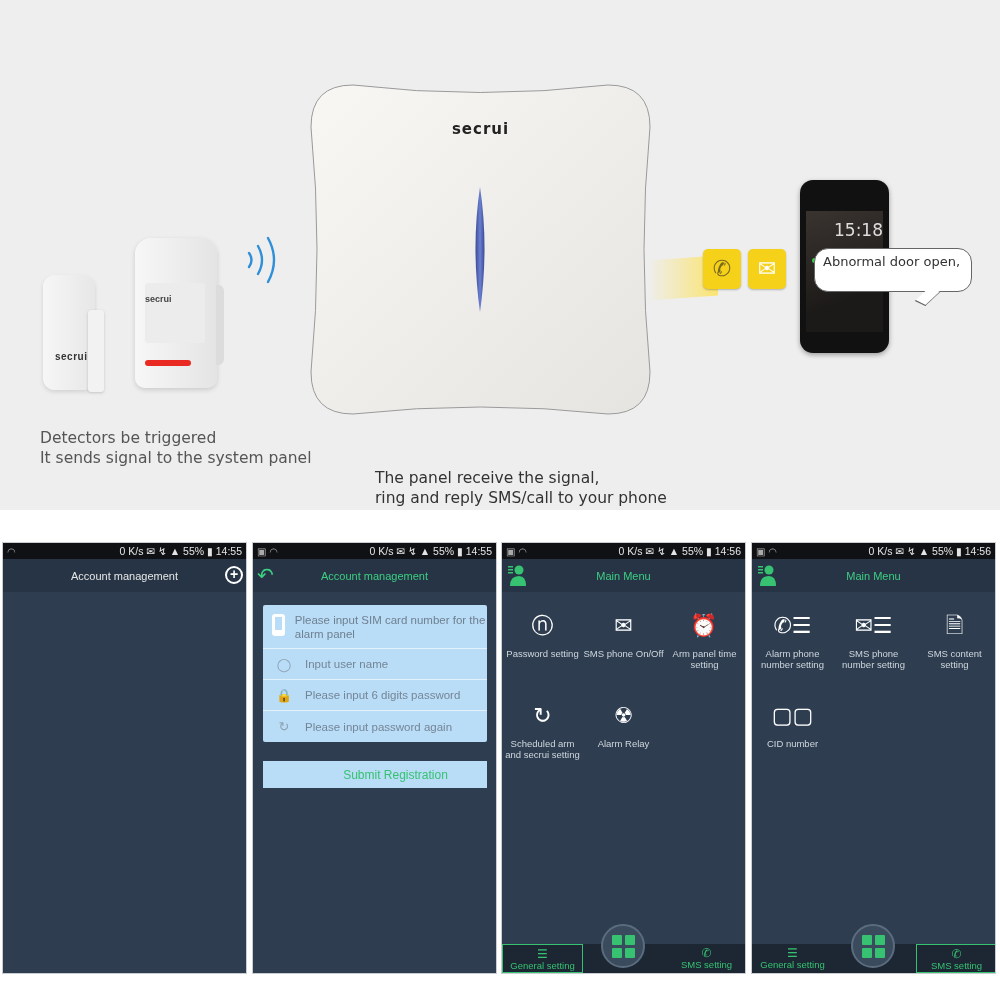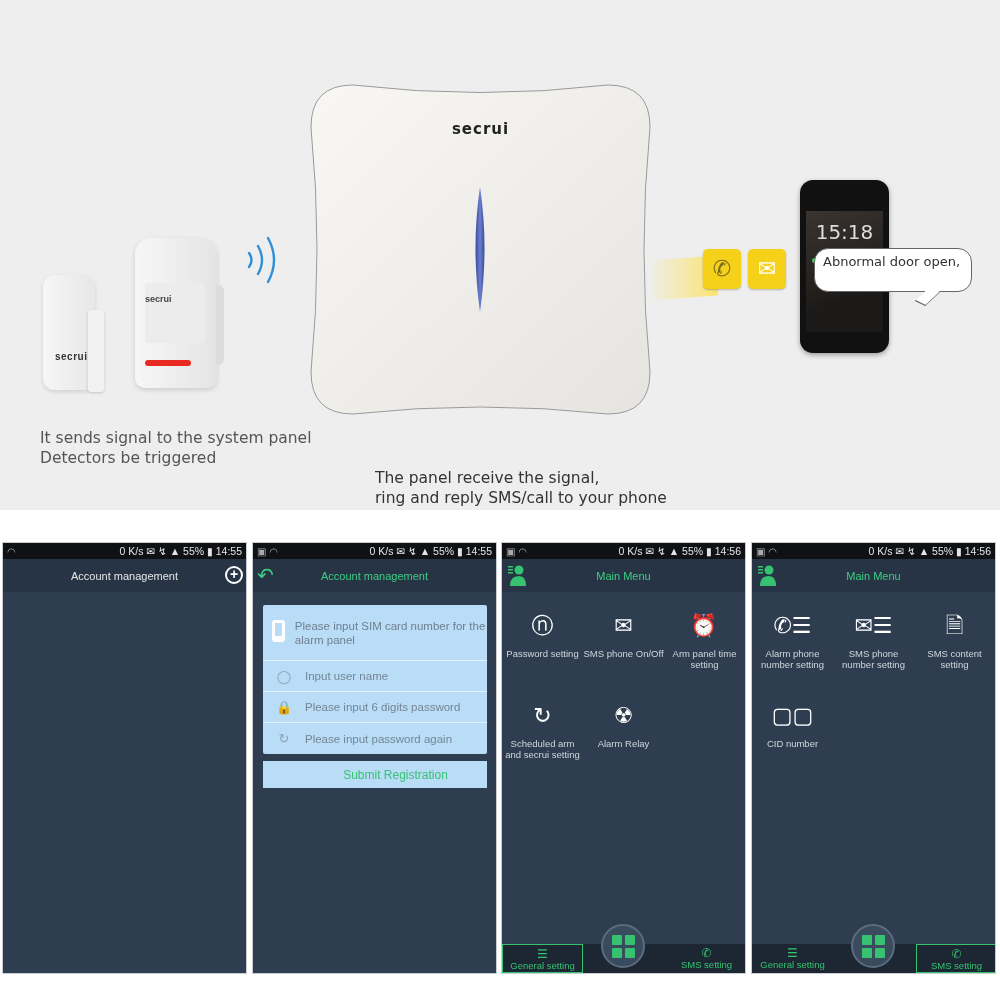--- a/index.html
+++ b/index.html
@@ -28,42 +28,42 @@
 
   .waves { position: absolute; left: 243px; top: 235px; width: 40px; height: 50px; }
 
   .notify-trail { position: absolute; left: 648px; top: 258px; width: 70px; height: 40px; background: linear-gradient(90deg, rgba(255,235,120,0), rgba(255,225,70,0.75)); transform: skewY(-4deg); }
   .yellow-icon { position: absolute; width: 38px; height: 40px; background: #f5d11a; border-radius: 5px; box-shadow: 0 1px 2px rgba(0,0,0,0.25); display: flex; align-items: center; justify-content: center; color: #fff; font-size: 22px; }
   .yellow-icon.call { left: 703px; top: 249px; color: #7a6a20; }
   .yellow-icon.mail { left: 748px; top: 249px; }
 
   .iphone { position: absolute; left: 800px; top: 180px; width: 89px; height: 173px; background: #111; border-radius: 13px; box-shadow: 0 2px 5px rgba(0,0,0,0.35); }
   .iphone-screen { position: absolute; left: 6px; top: 31px; width: 77px; height: 121px; background: linear-gradient(160deg,#3a3430,#1c1a18 70%); }
-  .iphone-time { position: absolute; left: 0; right: 0; top: 9px; text-align: center; color: #ddd; font-size: 20px; font-family: "DejaVu Sans", sans-serif; }
+  .iphone-time { position: absolute; left: 0; right: 0; top: 9px; text-align: right; color: #ddd; font-size: 17px; font-family: "DejaVu Sans", sans-serif; }
   .iphone-dot { position: absolute; left: 6px; top: 47px; width: 5px; height: 5px; background: #39c84a; border-radius: 50%; }
   .speech { position: absolute; left: 814px; top: 248px; width: 158px; height: 44px; background: #fff; border: 1.5px solid #666; border-radius: 14px; padding: 4px 8px; font-family: "DejaVu Sans", sans-serif; font-size: 13px; line-height: 17px; color: #333; }
   .speech::after { content: ""; position: absolute; left: 105px; bottom: -13px; width: 14px; height: 14px; background: #fff; border-right: 1.5px solid #666; border-bottom: 1.5px solid #666; transform: skewX(-35deg) rotate(20deg); }
 
   
   .screen { position: absolute; top: 542px; width: 245px; height: 432px; background: #2e3e50; border: 1px solid #c9ccd0; overflow: hidden; }
   .s1 { left: 2px; } .s2 { left: 252px; } .s3 { left: 501px; } .s4 { left: 751px; }
   .statusbar { height: 16px; background: #0f1114; color: #e4e4e4; font-size: 10.5px; display: flex; align-items: center; padding: 0 4px; }
   .statusbar .left-icons { font-size: 10px; color: #aaa; }
   .statusbar .right { margin-left: auto; white-space: nowrap; }
   .appbar { height: 33px; background: #263445; position: relative; display: flex; align-items: center; justify-content: center; font-size: 11px; }
   .appbar .title { color: #e6e6e6; }
   .appbar .title.green { color: #3ccf82; }
   .plus-btn { position: absolute; right: 3px; top: 7px; width: 18px; height: 18px; border: 2px solid #fff; border-radius: 50%; color: #fff; font-size: 14px; line-height: 13px; text-align: center; font-weight: bold; }
   .back-btn { position: absolute; left: 4px; top: 4px; color: #3ccf82; font-size: 20px; }
   .user-btn { position: absolute; left: 6px; top: 5px; width: 18px; height: 22px; }
 
   .form { position: absolute; left: 10px; top: 62px; width: 224px; background: #b9dcf7; border-radius: 2px; }
   .form-row { height: 31px; border-bottom: 1px solid #e3f1fc; display: flex; align-items: center; color: #7a8b99; font-size: 11.5px; }
   .form-row:last-child { border-bottom: none; }
-  .form-row.tall { height: 56px; }
+  .form-row.tall { height: 44px; }
   .form-row .ico { width: 42px; text-align: center; font-size: 13px; color: #8ea4b6; }
   .form-row input { background: transparent; border: none; outline: none; font: inherit; color: #6f8090; width: 170px; }
   .form-row input::placeholder { color: #748696; }
   .sim-ph { line-height: 14px; color: #6f8090; font-size: 11.5px; }
   .phone-glyph { display: inline-block; width: 13px; height: 22px; background: #fff; border-radius: 3px; position: relative; }
   .phone-glyph::after { content: ""; position: absolute; left: 3px; top: 3px; width: 7px; height: 13px; background: #b9dcf7; }
   .submit-btn { position: absolute; left: 10px; top: 218px; width: 224px; height: 27px; background: #b9dcf7; color: #36c271; font-size: 12px; display: flex; align-items: center; justify-content: center; border: none; padding-left: 41px; }
 
   .grid { position: absolute; left: 0; top: 66px; width: 245px; display: grid; grid-template-columns: repeat(3, 81px); row-gap: 15px; }
   .tile { text-align: center; color: #cfd6dd; font-size: 9.5px; line-height: 11px; height: 75px; }
@@ -129,22 +129,22 @@
       <div class="iphone-screen">
         <div class="iphone-time">15:18</div>
         <div class="iphone-dot"></div>
       </div>
     </div>
     <div class="speech">
       <div>Abnormal door open,</div>
     </div>
 
     <div class="caption left">
+      <div>Detectors be triggered</div>
       <div>It sends signal to the system panel</div>
-      <div>Detectors be triggered</div>
     </div>
     <div class="caption mid">
       <div>The panel receive the signal,</div>
       <div>ring and reply SMS/call to your phone</div>
     </div>
   </div>
 
   <div class="screen s1">
     <div class="statusbar">
       <span class="left-icons">◠</span>

